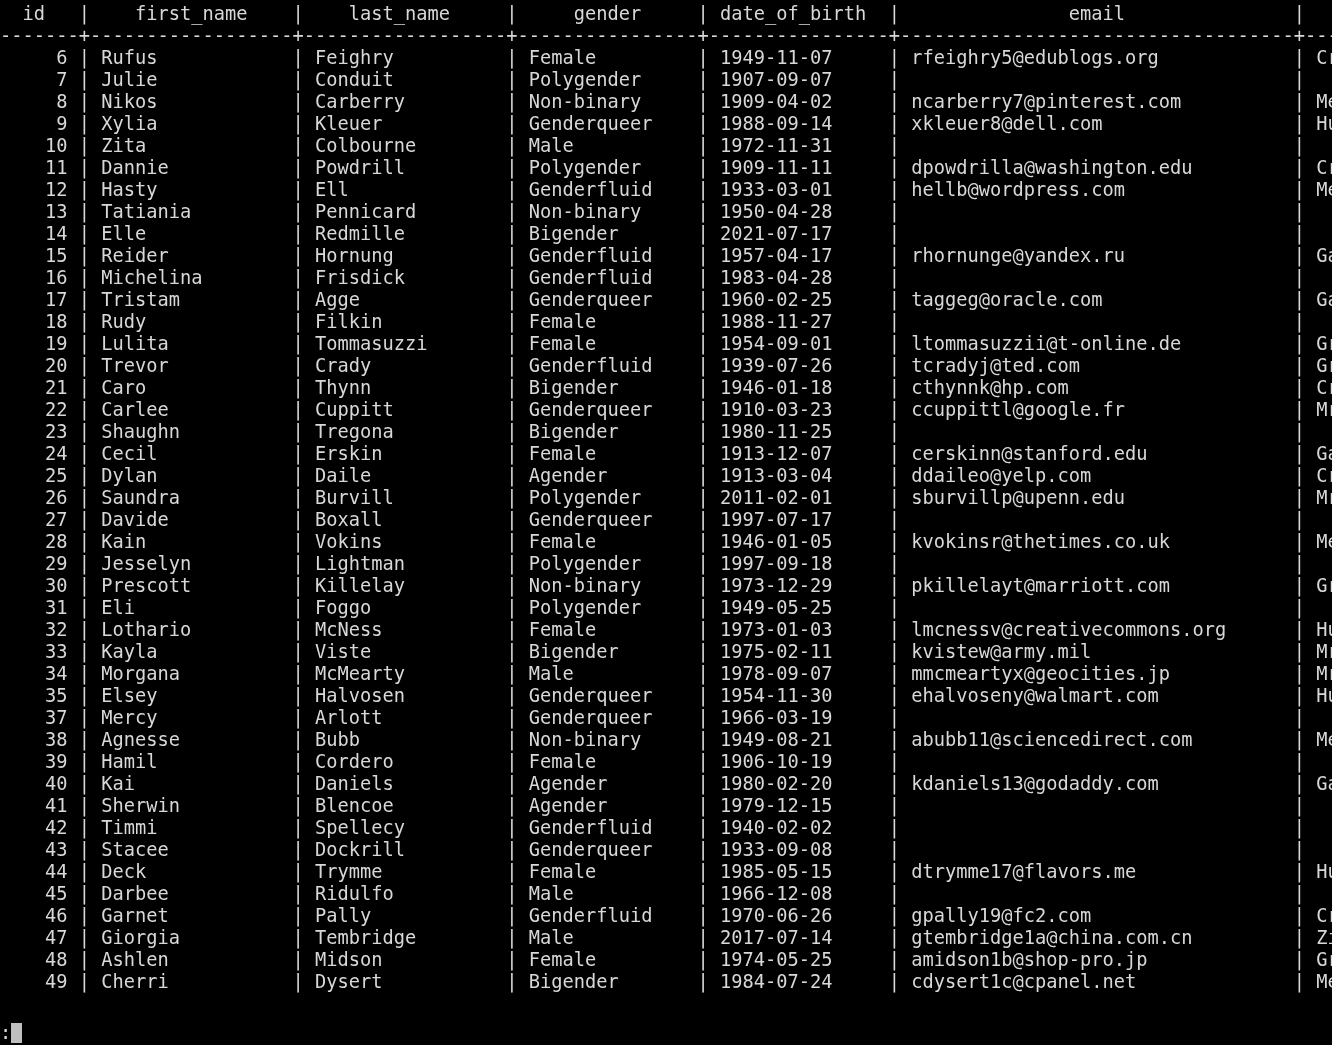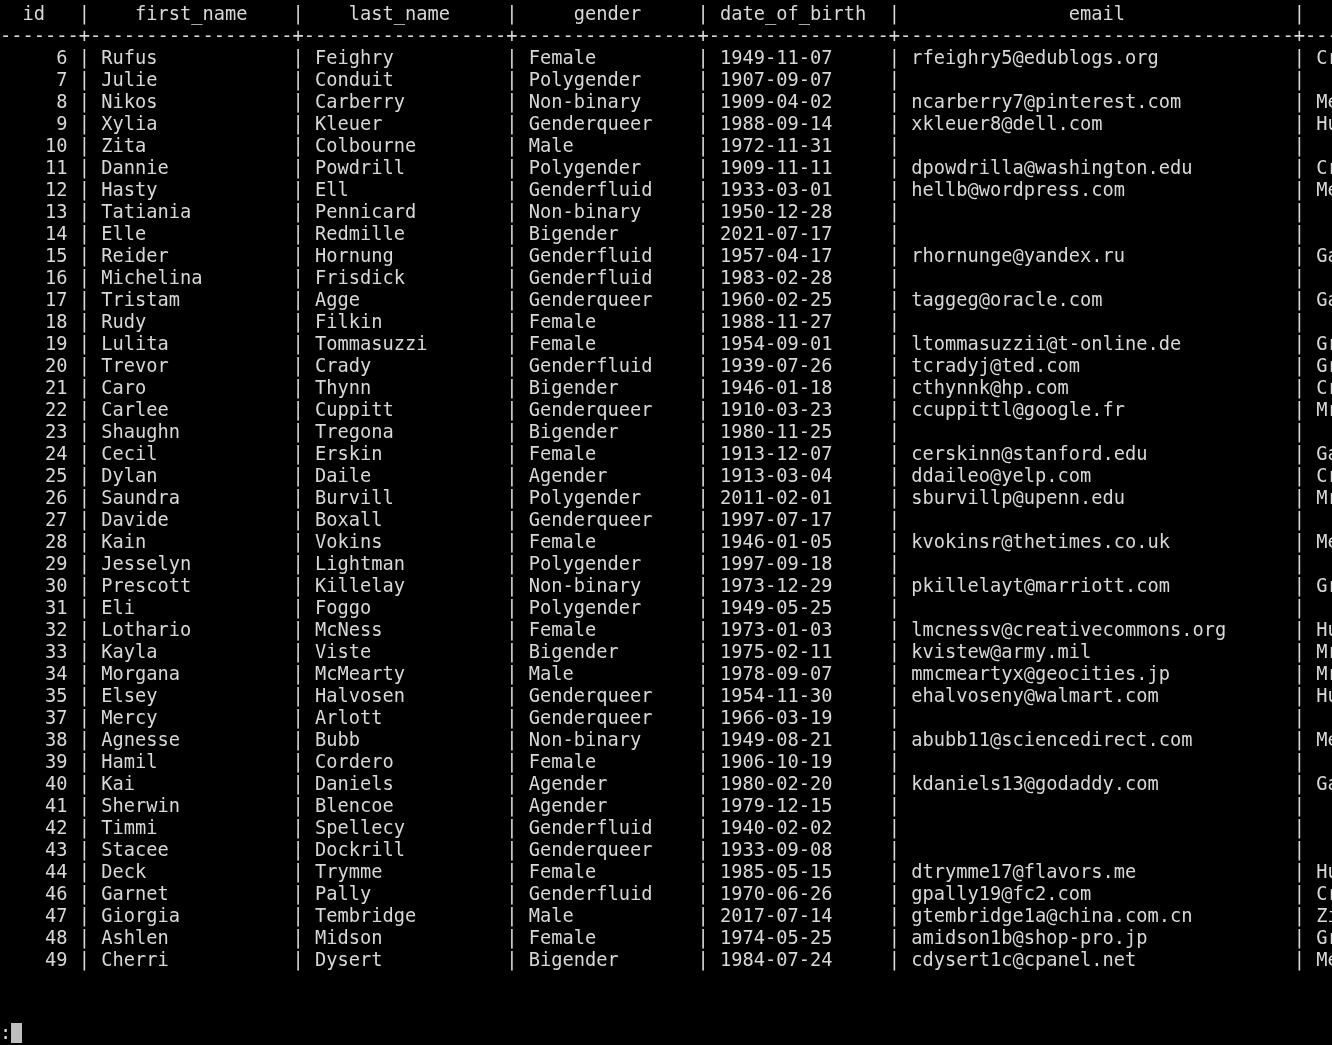--- a/index.html
+++ b/index.html
@@ -75,24 +75,24 @@
     <pre class="term-line" id="hdr">  id   |    first_name    |    last_name     |     gender     | date_of_birth  |               email               |      species      </pre>
     <pre class="term-line" id="sep">-------+------------------+------------------+----------------+----------------+-----------------------------------+-------------------</pre>
     <div id="rows">
         <pre class="term-line">     6 | Rufus            | Feighry          | Female         | 1949-11-07     | rfeighry5@edublogs.org            | Cronenberg</pre>
         <pre class="term-line">     7 | Julie            | Conduit          | Polygender     | 1907-09-07     |                                   |</pre>
         <pre class="term-line">     8 | Nikos            | Carberry         | Non-binary     | 1909-04-02     | ncarberry7@pinterest.com          | Memory Parasite</pre>
         <pre class="term-line">     9 | Xylia            | Kleuer           | Genderqueer    | 1988-09-14     | xkleuer8@dell.com                 | Human</pre>
         <pre class="term-line">    10 | Zita             | Colbourne        | Male           | 1972-11-31     |                                   |</pre>
         <pre class="term-line">    11 | Dannie           | Powdrill         | Polygender     | 1909-11-11     | dpowdrilla@washington.edu         | Cronenberg</pre>
         <pre class="term-line">    12 | Hasty            | Ell              | Genderfluid    | 1933-03-01     | hellb@wordpress.com               | Memory Parasite</pre>
-        <pre class="term-line">    13 | Tatiania         | Pennicard        | Non-binary     | 1950-12-28     |                                   |</pre>
+        <pre class="term-line">    13 | Tatiania         | Pennicard        | Non-binary     | 1950-04-28     |                                   |</pre>
         <pre class="term-line">    14 | Elle             | Redmille         | Bigender       | 2021-07-17     |                                   |</pre>
         <pre class="term-line">    15 | Reider           | Hornung          | Genderfluid    | 1957-04-17     | rhornunge@yandex.ru               | Gazorpian</pre>
-        <pre class="term-line">    16 | Michelina        | Frisdick         | Genderfluid    | 1983-02-28     |                                   |</pre>
+        <pre class="term-line">    16 | Michelina        | Frisdick         | Genderfluid    | 1983-04-28     |                                   |</pre>
         <pre class="term-line">    17 | Tristam          | Agge             | Genderqueer    | 1960-02-25     | taggeg@oracle.com                 | Gazorpian</pre>
         <pre class="term-line">    18 | Rudy             | Filkin           | Female         | 1988-11-27     |                                   |</pre>
         <pre class="term-line">    19 | Lulita           | Tommasuzzi       | Female         | 1954-09-01     | ltommasuzzii@t-online.de          | Gromflomite</pre>
         <pre class="term-line">    20 | Trevor           | Crady            | Genderfluid    | 1939-07-26     | tcradyj@ted.com                   | Gromflomite</pre>
         <pre class="term-line">    21 | Caro             | Thynn            | Bigender       | 1946-01-18     | cthynnk@hp.com                    | Cronenberg</pre>
         <pre class="term-line">    22 | Carlee           | Cuppitt          | Genderqueer    | 1910-03-23     | ccuppittl@google.fr               | Mr. Meeseeks</pre>
         <pre class="term-line">    23 | Shaughn          | Tregona          | Bigender       | 1980-11-25     |                                   |</pre>
         <pre class="term-line">    24 | Cecil            | Erskin           | Female         | 1913-12-07     | cerskinn@stanford.edu             | Gazorpian</pre>
         <pre class="term-line">    25 | Dylan            | Daile            | Agender        | 1913-03-04     | ddaileo@yelp.com                  | Cronenberg</pre>
         <pre class="term-line">    26 | Saundra          | Burvill          | Polygender     | 2011-02-01     | sburvillp@upenn.edu               | Mr. Meeseeks</pre>
@@ -106,20 +106,21 @@
         <pre class="term-line">    34 | Morgana          | McMearty         | Male           | 1978-09-07     | mmcmeartyx@geocities.jp           | Mr. Meeseeks</pre>
         <pre class="term-line">    35 | Elsey            | Halvosen         | Genderqueer    | 1954-11-30     | ehalvoseny@walmart.com            | Human</pre>
         <pre class="term-line">    37 | Mercy            | Arlott           | Genderqueer    | 1966-03-19     |                                   |</pre>
         <pre class="term-line">    38 | Agnesse          | Bubb             | Non-binary     | 1949-08-21     | abubb11@sciencedirect.com         | Memory Parasite</pre>
         <pre class="term-line">    39 | Hamil            | Cordero          | Female         | 1906-10-19     |                                   |</pre>
         <pre class="term-line">    40 | Kai              | Daniels          | Agender        | 1980-02-20     | kdaniels13@godaddy.com            | Gazorpian</pre>
         <pre class="term-line">    41 | Sherwin          | Blencoe          | Agender        | 1979-12-15     |                                   |</pre>
         <pre class="term-line">    42 | Timmi            | Spellecy         | Genderfluid    | 1940-02-02     |                                   |</pre>
         <pre class="term-line">    43 | Stacee           | Dockrill         | Genderqueer    | 1933-09-08     |                                   |</pre>
         <pre class="term-line">    44 | Deck             | Trymme           | Female         | 1985-05-15     | dtrymme17@flavors.me              | Human</pre>
+        <pre class="term-line">    45 | Darbee           | Ridulfo          | Male           | 1966-12-08     |                                   |</pre>
         <pre class="term-line">    46 | Garnet           | Pally            | Genderfluid    | 1970-06-26     | gpally19@fc2.com                  | Cromulon</pre>
         <pre class="term-line">    47 | Giorgia          | Tembridge        | Male           | 2017-07-14     | gtembridge1a@china.com.cn         | Zigerions</pre>
         <pre class="term-line">    48 | Ashlen           | Midson           | Female         | 1974-05-25     | amidson1b@shop-pro.jp             | Gromflomite</pre>
         <pre class="term-line">    49 | Cherri           | Dysert           | Bigender       | 1984-07-24     | cdysert1c@cpanel.net              | Memory Parasite</pre>
       </div>
   </div>
   <div class="statusline">
     <span class="prompt-colon">:</span>
       <span class="cursor-block"></span>
   </div>

